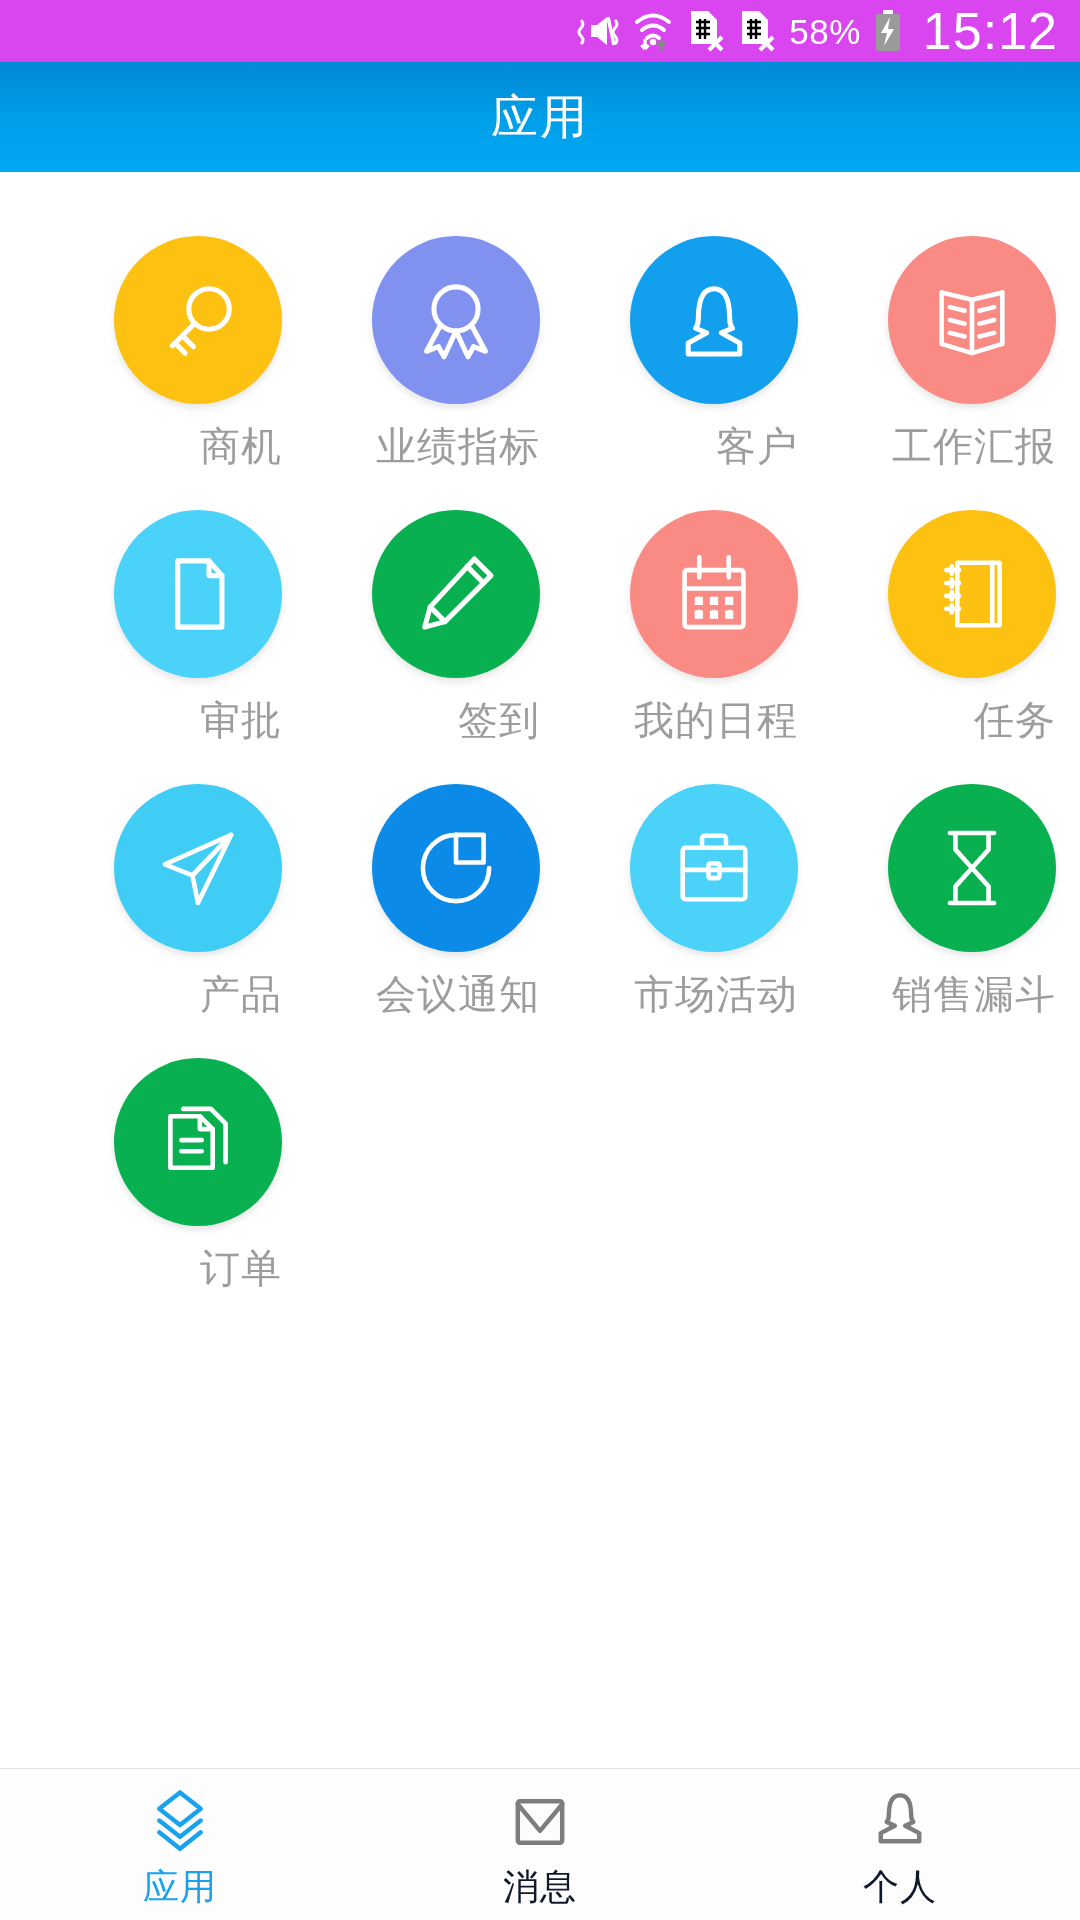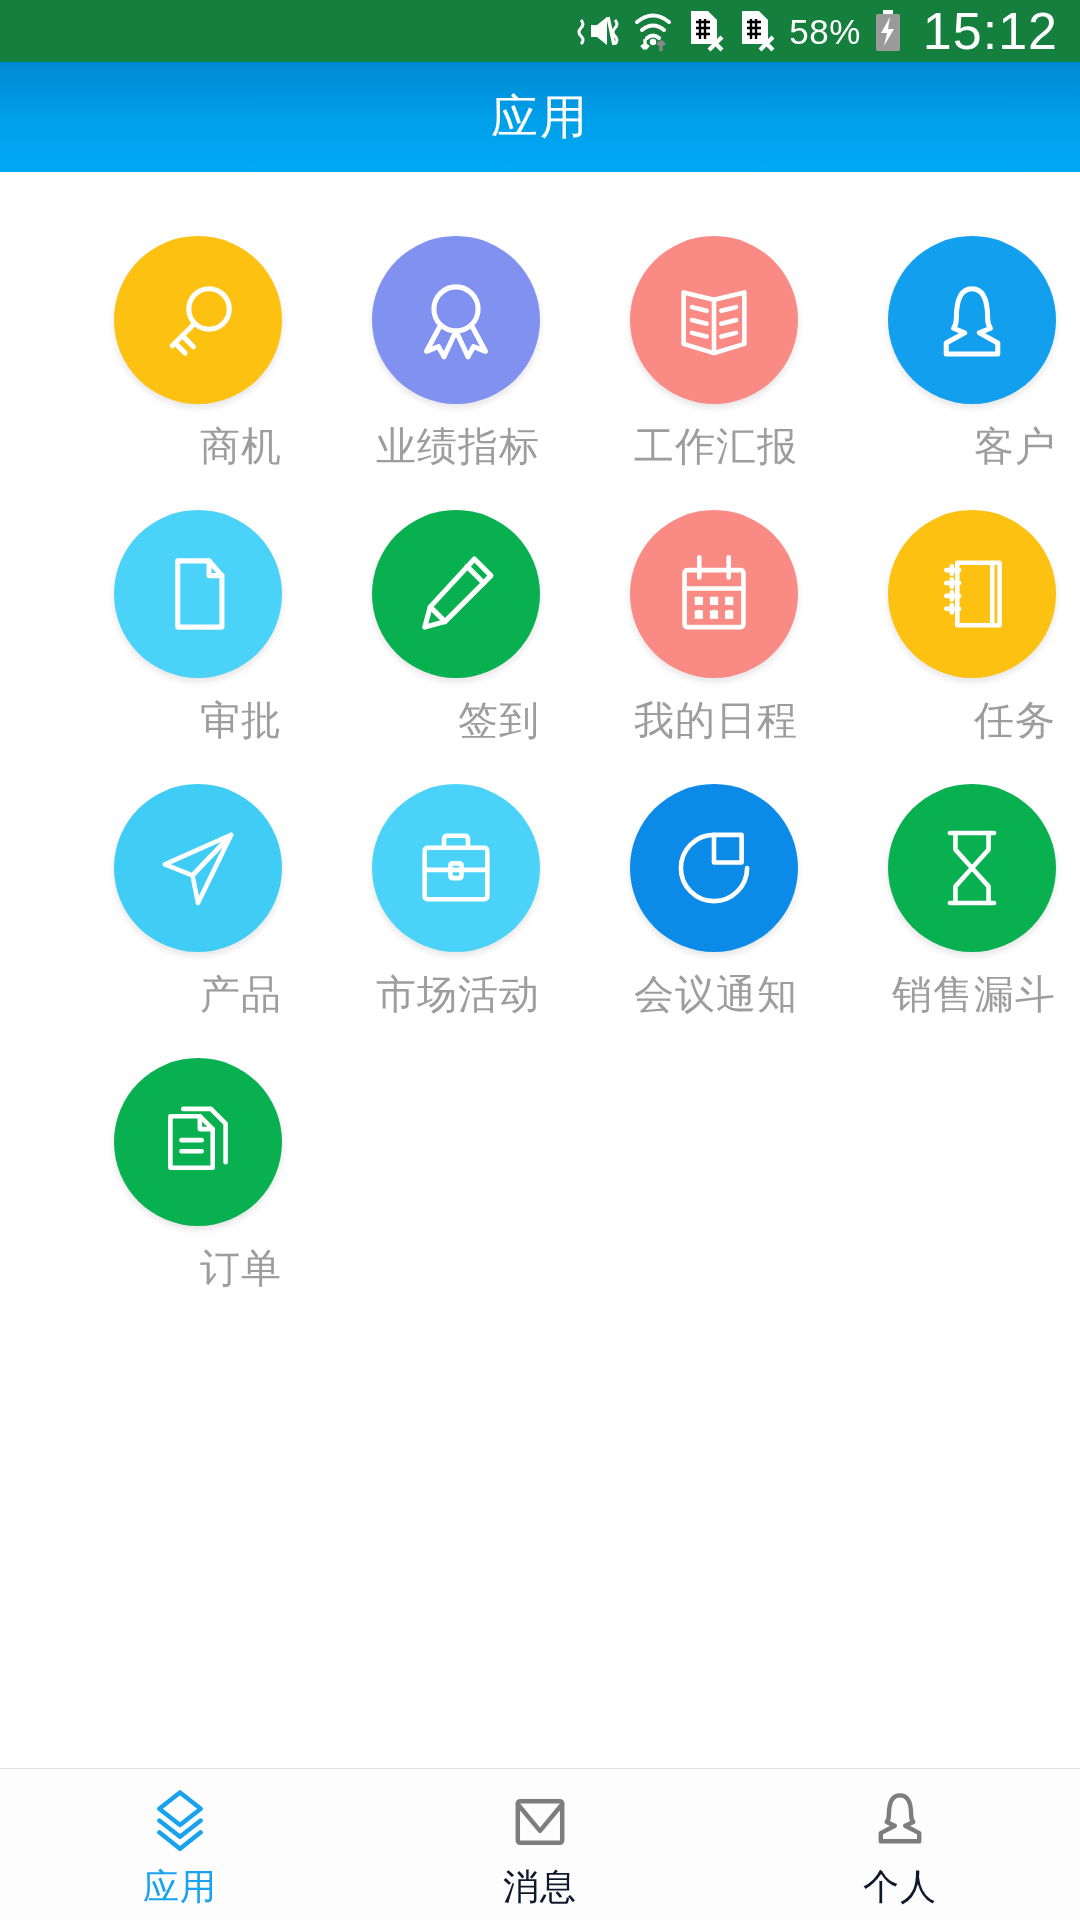--- a/index.html
+++ b/index.html
@@ -6,21 +6,21 @@
   html,body { width:1080px; height:1920px; }
   body {
     font-family:"Liberation Sans","DejaVu Sans",sans-serif;
     background:#ffffff;
     overflow:hidden;
   }
   #screen { position:relative; width:1080px; height:1920px; background:#fff; display:flex; flex-direction:column; }
 
   
   .statusbar {
-    height:62px; background:#15803d; flex:0 0 62px;
+    height:62px; background:#d946ef; flex:0 0 62px;
     display:flex; align-items:center; justify-content:flex-end;
     padding-right:22px; gap:13px;
   }
   .statusbar .si { display:flex; align-items:center; justify-content:center; }
   .sb-text { color:#fff; font-size:35px; letter-spacing:0.5px; line-height:1; }
   .sb-clock { color:#fff; font-size:52px; line-height:1; margin-left:8px; font-weight:400; letter-spacing:1px;}
 
   
   .header {
     flex:0 0 110px; height:110px;
@@ -137,38 +137,38 @@
           <svg viewBox="0 0 100 100" fill="none" stroke="#fff" stroke-width="5.5" stroke-linecap="round" stroke-linejoin="round">
             <circle cx="50" cy="38" r="24"></circle>
             <path d="M33 56 L18 84 L31 79 L37 90 L50 62"></path>
             <path d="M67 56 L82 84 L69 79 L63 90 L50 62"></path>
           </svg>
         </div>
         <div class="cell-label">业绩指标</div>
       </div>
 
       <div class="cell">
+        <div class="circle" style="background:#129fee">
+          <svg viewBox="0 0 100 100" fill="none" stroke="#fff" stroke-width="5.5" stroke-linecap="round" stroke-linejoin="round">
+            <path d="M33 48 q0 -32 17 -32 q17 0 17 32 q0 7 3 11 l-12 5 l20 11 v12 h-56 v-12 l20 -11 l-12 -5 q3 -4 3 -11 z"></path>
+          </svg>
+        </div>
+        <div class="cell-label">客户</div>
+      </div>
+
+      <div class="cell">
         <div class="circle" style="background:#f98a84">
           <svg viewBox="0 0 100 100" fill="none" stroke="#fff" stroke-width="5" stroke-linecap="round" stroke-linejoin="round">
             <path d="M50 28 L17 20 V76 L50 86 L83 76 V20 Z"></path>
             <path d="M50 28 V86"></path>
             <path d="M26 36 L42 40 M26 50 L42 54 M26 64 L42 68"></path>
             <path d="M74 36 L58 40 M74 50 L58 54 M74 64 L58 68"></path>
           </svg>
         </div>
         <div class="cell-label">工作汇报</div>
-      </div>
-
-      <div class="cell">
-        <div class="circle" style="background:#129fee">
-          <svg viewBox="0 0 100 100" fill="none" stroke="#fff" stroke-width="5.5" stroke-linecap="round" stroke-linejoin="round">
-            <path d="M33 48 q0 -32 17 -32 q17 0 17 32 q0 7 3 11 l-12 5 l20 11 v12 h-56 v-12 l20 -11 l-12 -5 q3 -4 3 -11 z"></path>
-          </svg>
-        </div>
-        <div class="cell-label">客户</div>
       </div>
 
       <div class="cell">
         <div class="circle" style="background:#4ad2f8">
           <svg viewBox="0 0 100 100" fill="none" stroke="#fff" stroke-width="5.5" stroke-linecap="round" stroke-linejoin="round">
             <path d="M28 14 H62 L76 30 V86 H28 Z"></path>
             <path d="M62 14 V30 H76"></path>
           </svg>
         </div>
         <div class="cell-label">审批</div>
@@ -223,39 +223,39 @@
         <div class="circle" style="background:#3fcdf6">
           <svg viewBox="0 0 100 100" fill="none" stroke="#fff" stroke-width="5" stroke-linecap="round" stroke-linejoin="round">
             <path d="M86 14 L14 46 L44 58 Z"></path>
             <path d="M86 14 L44 58 L50 88 Z"></path>
           </svg>
         </div>
         <div class="cell-label">产品</div>
       </div>
 
       <div class="cell">
+        <div class="circle" style="background:#0b8ae8">
+          <svg viewBox="0 0 100 100" fill="none" stroke="#fff" stroke-width="5" stroke-linecap="round" stroke-linejoin="round">
+            <path d="M50 14 a36 36 0 1 0 36 36"></path>
+            <path d="M50 14 L50 44 L80 44 L80 14 Z"></path>
+          </svg>
+        </div>
+        <div class="cell-label">会议通知</div>
+      </div>
+
+      <div class="cell">
         <div class="circle" style="background:#4ad2f8">
           <svg viewBox="0 0 100 100" fill="none" stroke="#fff" stroke-width="5" stroke-linecap="round" stroke-linejoin="round">
             <rect x="16" y="28" width="68" height="56" rx="3"></rect>
             <path d="M37 28 V18 a3 3 0 0 1 3 -3 h20 a3 3 0 0 1 3 3 V28"></path>
             <path d="M16 52 H84"></path>
             <rect x="44" y="45" width="12" height="16" rx="2"></rect>
           </svg>
         </div>
         <div class="cell-label">市场活动</div>
-      </div>
-
-      <div class="cell">
-        <div class="circle" style="background:#0b8ae8">
-          <svg viewBox="0 0 100 100" fill="none" stroke="#fff" stroke-width="5" stroke-linecap="round" stroke-linejoin="round">
-            <path d="M50 14 a36 36 0 1 0 36 36"></path>
-            <path d="M50 14 L50 44 L80 44 L80 14 Z"></path>
-          </svg>
-        </div>
-        <div class="cell-label">会议通知</div>
       </div>
 
       <div class="cell">
         <div class="circle" style="background:#08b050">
           <svg viewBox="0 0 100 100" fill="none" stroke="#fff" stroke-width="5" stroke-linecap="round" stroke-linejoin="round">
             <path d="M26 12 H74 M26 88 H74"></path>
             <path d="M32 12 V30 L50 50 L68 30 V12"></path>
             <path d="M32 88 V70 L50 50 L68 70 V88"></path>
           </svg>
         </div>

